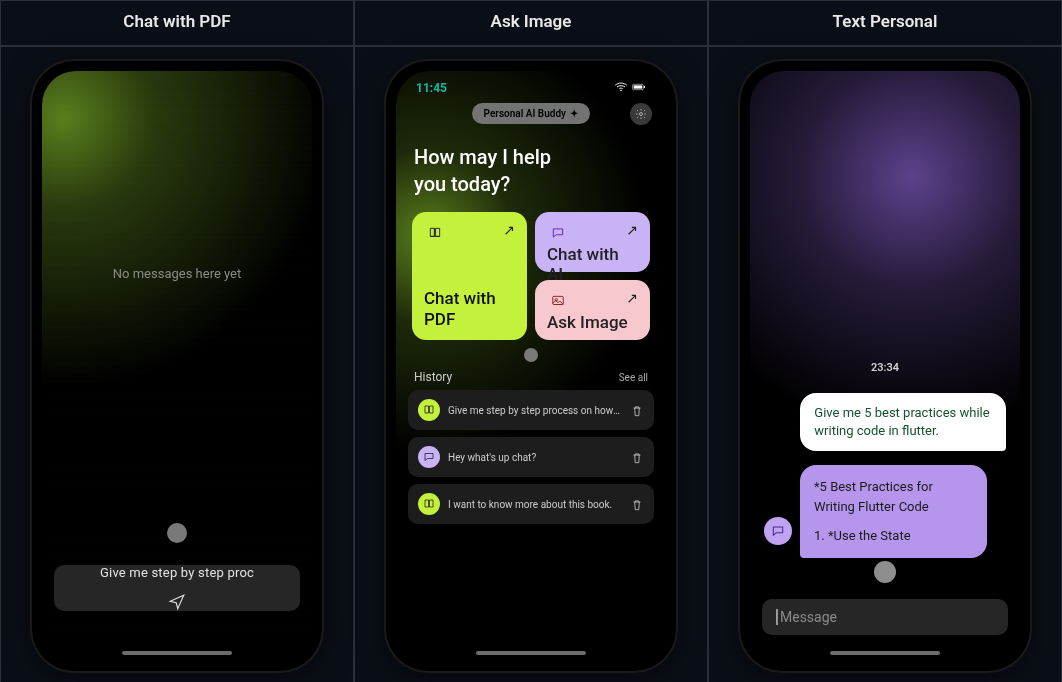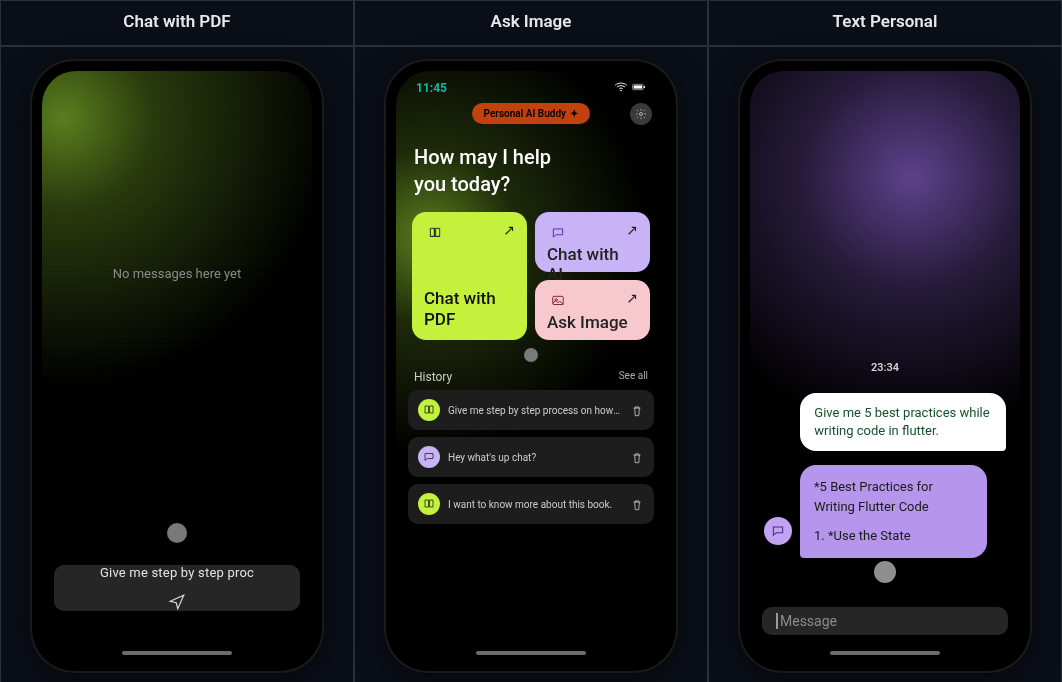--- a/index.html
+++ b/index.html
@@ -119,21 +119,21 @@
   }
   .status-right { display:flex; gap:4px; align-items:center;}
   .wifi-icon,.battery-icon { width:14px; height:10px;}
   .wifi-icon svg,.battery-icon svg{width:100%;height:100%;}
   .s2-header {
     position: relative; z-index:2;
     display:flex; justify-content:center; align-items:center;
     margin-top:6px; gap:8px;
   }
   .s2-pill {
-    background:#c2410c; color:#000;
+    background:#737373; color:#000;
     font-size:10px; font-weight:600;
     padding:5px 12px;
     border-radius: 14px;
     display:flex; align-items:center; gap:4px;
   }
   .sparkle { font-size:10px; }
   .s2-gear {
     width:22px;height:22px;border-radius:50%;
     background:#3a3a3a;display:flex;align-items:center;justify-content:center;
     position:absolute; right:14px;
@@ -173,21 +173,21 @@
   .ic svg{width:14px;height:14px;stroke:#222;fill:none;stroke-width:1.6;}
   .ic-chat svg{stroke:#5b21b6;}
   .ic-img svg{stroke:#7f1d1d;}
   .s2-loader{
     position:relative;z-index:2;
     width:14px;height:14px;border-radius:50%;
     background:#7a7a7a;margin:8px auto 4px;
   }
   .s2-history-hdr{
     position:relative;z-index:2;
-    display:flex;justify-content:space-between;align-items:flex-start;
+    display:flex;justify-content:space-between;align-items:center;
     padding:4px 18px 6px;
   }
   .s2-history-hdr .h-label{color:#ccc;font-size:12px;}
   .s2-history-hdr .see-all{color:#aaa;font-size:10px;}
   .s2-list{position:relative;z-index:2;padding:0 12px;display:flex;flex-direction:column;gap:7px;}
   .s2-item{
     background:#1d1d1d;border-radius:10px;
     display:flex;align-items:center;gap:8px;
     padding:9px 10px;
   }
@@ -237,21 +237,21 @@
     flex:1;
   }
   .msg-bot .bot-title{font-weight:400;margin-bottom:10px;}
   .s3-loader{
     position:absolute; bottom:78px; left:50%; transform:translateX(-50%);
     width:22px;height:22px;border-radius:50%;background:#8e8e8e; z-index:3;
   }
   .s3-inputbar{
     position:absolute; left:12px; right:12px; bottom:26px;
     background:#262626; border-radius:10px;
-    height:28px; display:flex; align-items:center; padding:12px 14px;
+    height:36px; display:flex; align-items:center; padding:12px 14px;
     z-index:2;
   }
   .s3-input-placeholder{color:#8a8a8a;font-size:14px;border-left:2px solid #9a9a9a;padding-left:2px;}
   
   .phone.s3 .screen { }
 </style>
 </head>
 <body>
 
 <div class="grid">

